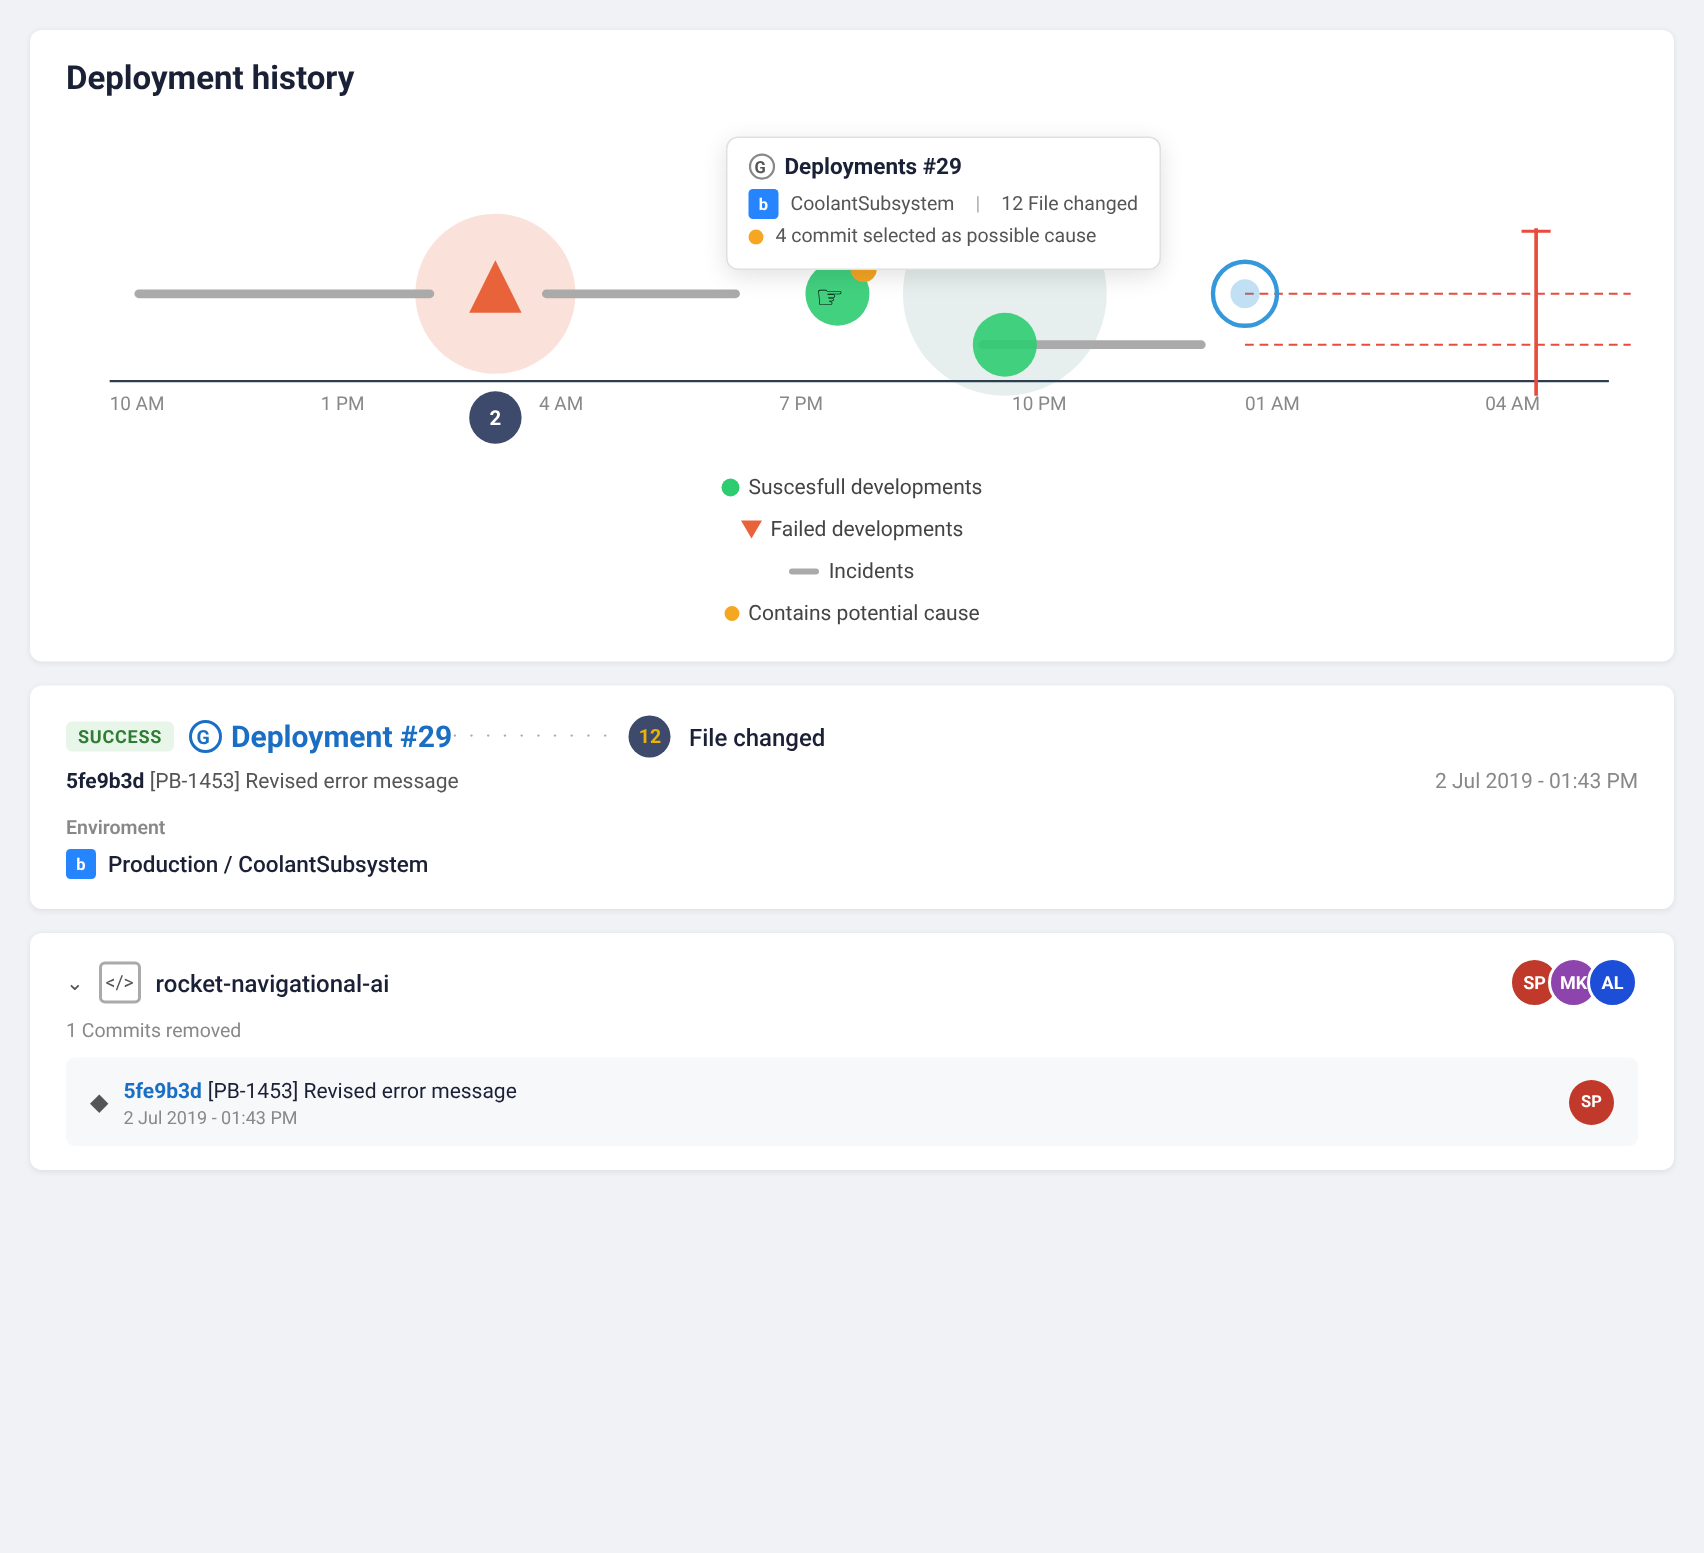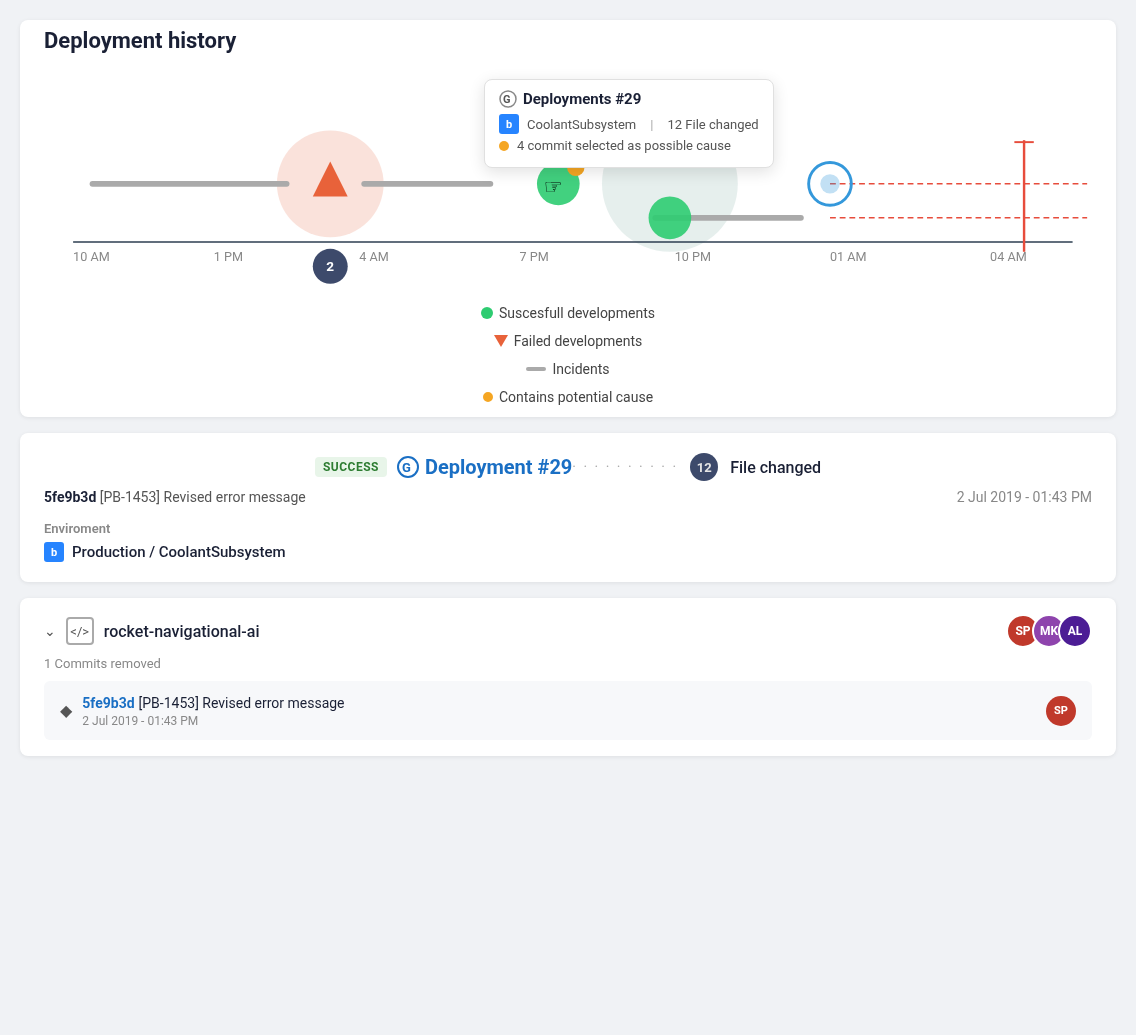--- a/index.html
+++ b/index.html
@@ -5,21 +5,21 @@
     * { box-sizing: border-box; margin: 0; padding: 0; }
     body {
       font-family: -apple-system, BlinkMacSystemFont, 'Segoe UI', Roboto, sans-serif;
       background: #f0f2f5;
       padding: 20px;
       color: #1a2035;
     }
     .card {
       background: #fff;
       border-radius: 8px;
-      padding: 8px 24px;
+      padding: 20px 24px;
       margin-bottom: 16px;
       box-shadow: 0 1px 4px rgba(0,0,0,0.08);
     }
     .section-title {
       font-size: 22px;
       font-weight: 700;
       color: #1a2035;
       margin-bottom: 16px;
     }
 
@@ -81,21 +81,21 @@
     .deployment-card {
       background: #fff;
       border-radius: 8px;
       padding: 20px 24px;
       margin-bottom: 16px;
       box-shadow: 0 1px 4px rgba(0,0,0,0.08);
     }
     .deployment-header {
       display: flex;
       align-items: center;
-      justify-content: center;
+      justify-content: flex-start;
       margin-bottom: 8px;
     }
     .deployment-header-left {
       display: flex;
       align-items: center;
       gap: 10px;
     }
     .success-badge {
       background: #e8f5e9;
       color: #2e7d32;
@@ -118,21 +118,21 @@
       align-items: center;
       gap: 12px;
     }
     .file-changed-dots {
       color: #aaa;
       letter-spacing: 2px;
       font-size: 14px;
     }
     .file-changed-badge {
       background: #3d4a6b;
-      color: #e5e5e5;
+      color: #eab308;
       border-radius: 50%;
       width: 28px;
       height: 28px;
       display: flex;
       align-items: center;
       justify-content: center;
       font-weight: 700;
       font-size: 13px;
     }
     .file-changed-label {
@@ -499,21 +499,21 @@
     <div class="commit-section-left">
       <span class="chevron-icon">⌄</span>
       <div class="code-icon">
         <span style="font-size:13px;">&lt;/&gt;</span>
       </div>
       <span class="repo-name">rocket-navigational-ai</span>
     </div>
     <div class="avatars">
       <div class="avatar" style="background:#c0392b;">SP</div>
       <div class="avatar" style="background:#8e44ad;">MK</div>
-      <div class="avatar" style="background:#4c1d95;">AL</div>
+      <div class="avatar" style="background:#1d4ed8;">AL</div>
     </div>
   </div>
   <div class="commits-removed">1 Commits removed</div>
   <div class="commit-row">
     <div class="commit-row-left">
       <span class="commit-dot-icon">◆</span>
       <div>
         <div>
           <span class="commit-hash-link">5fe9b3d</span>
           <span class="commit-message"> </span>

